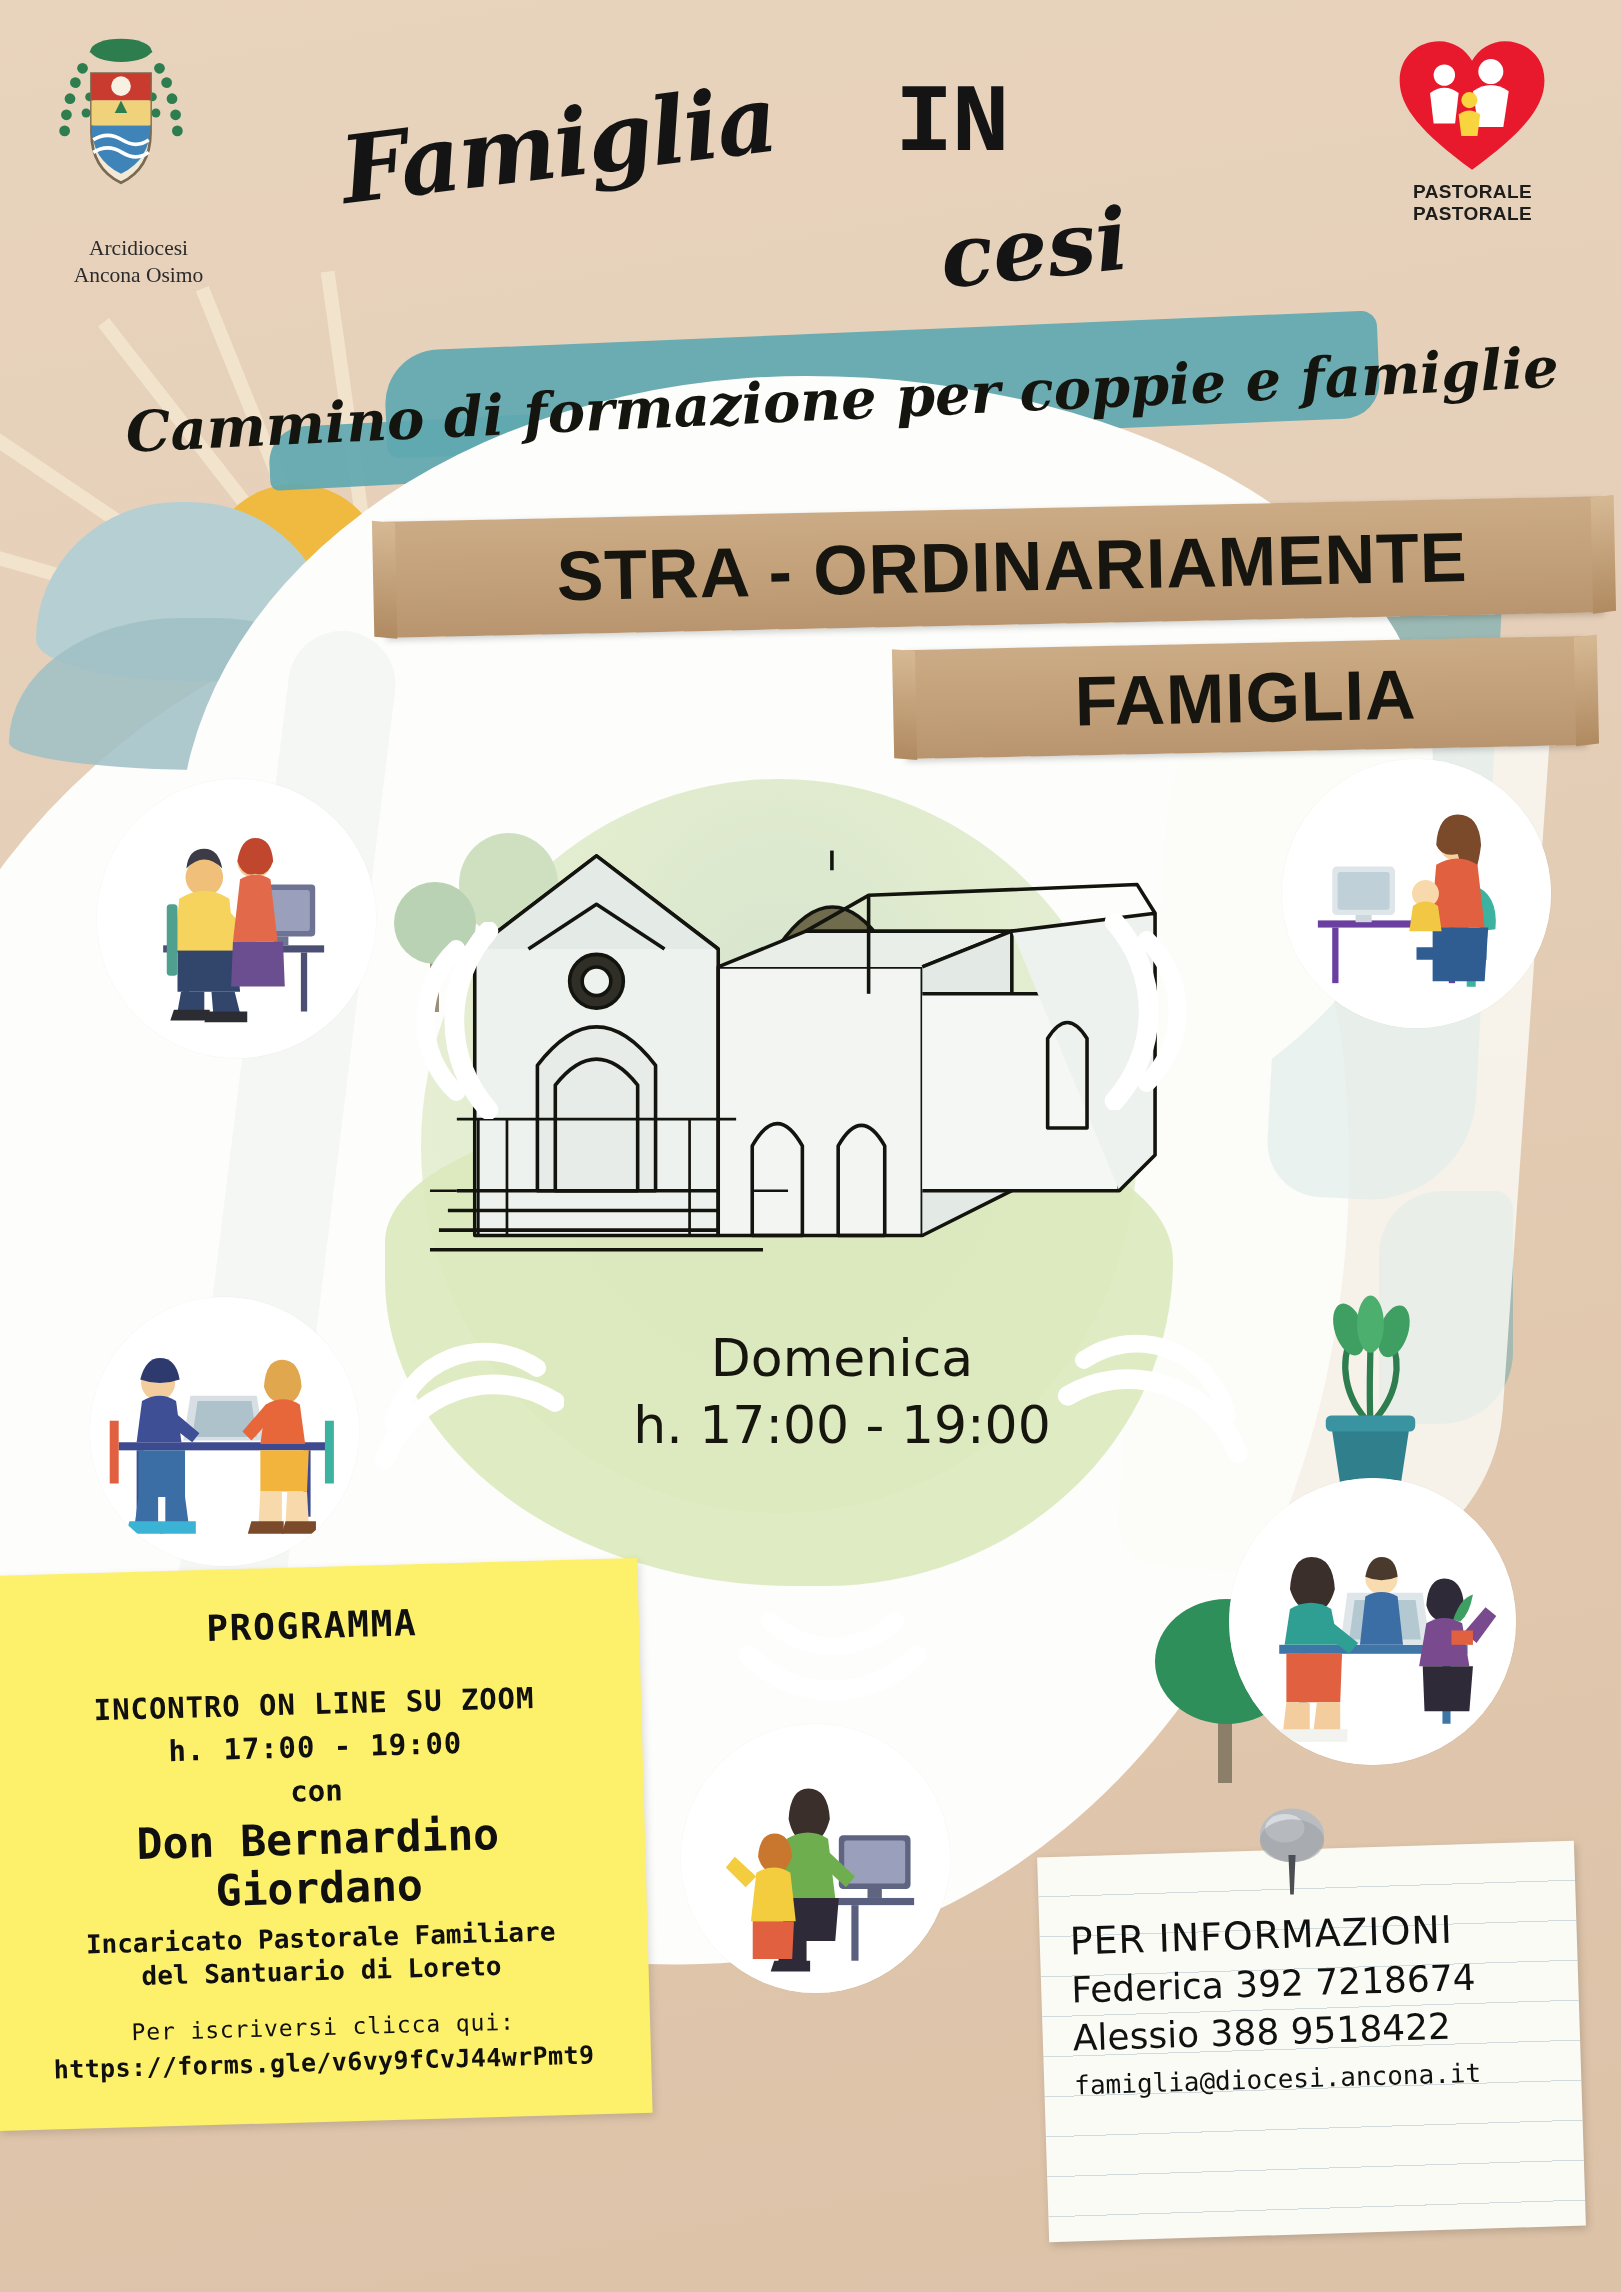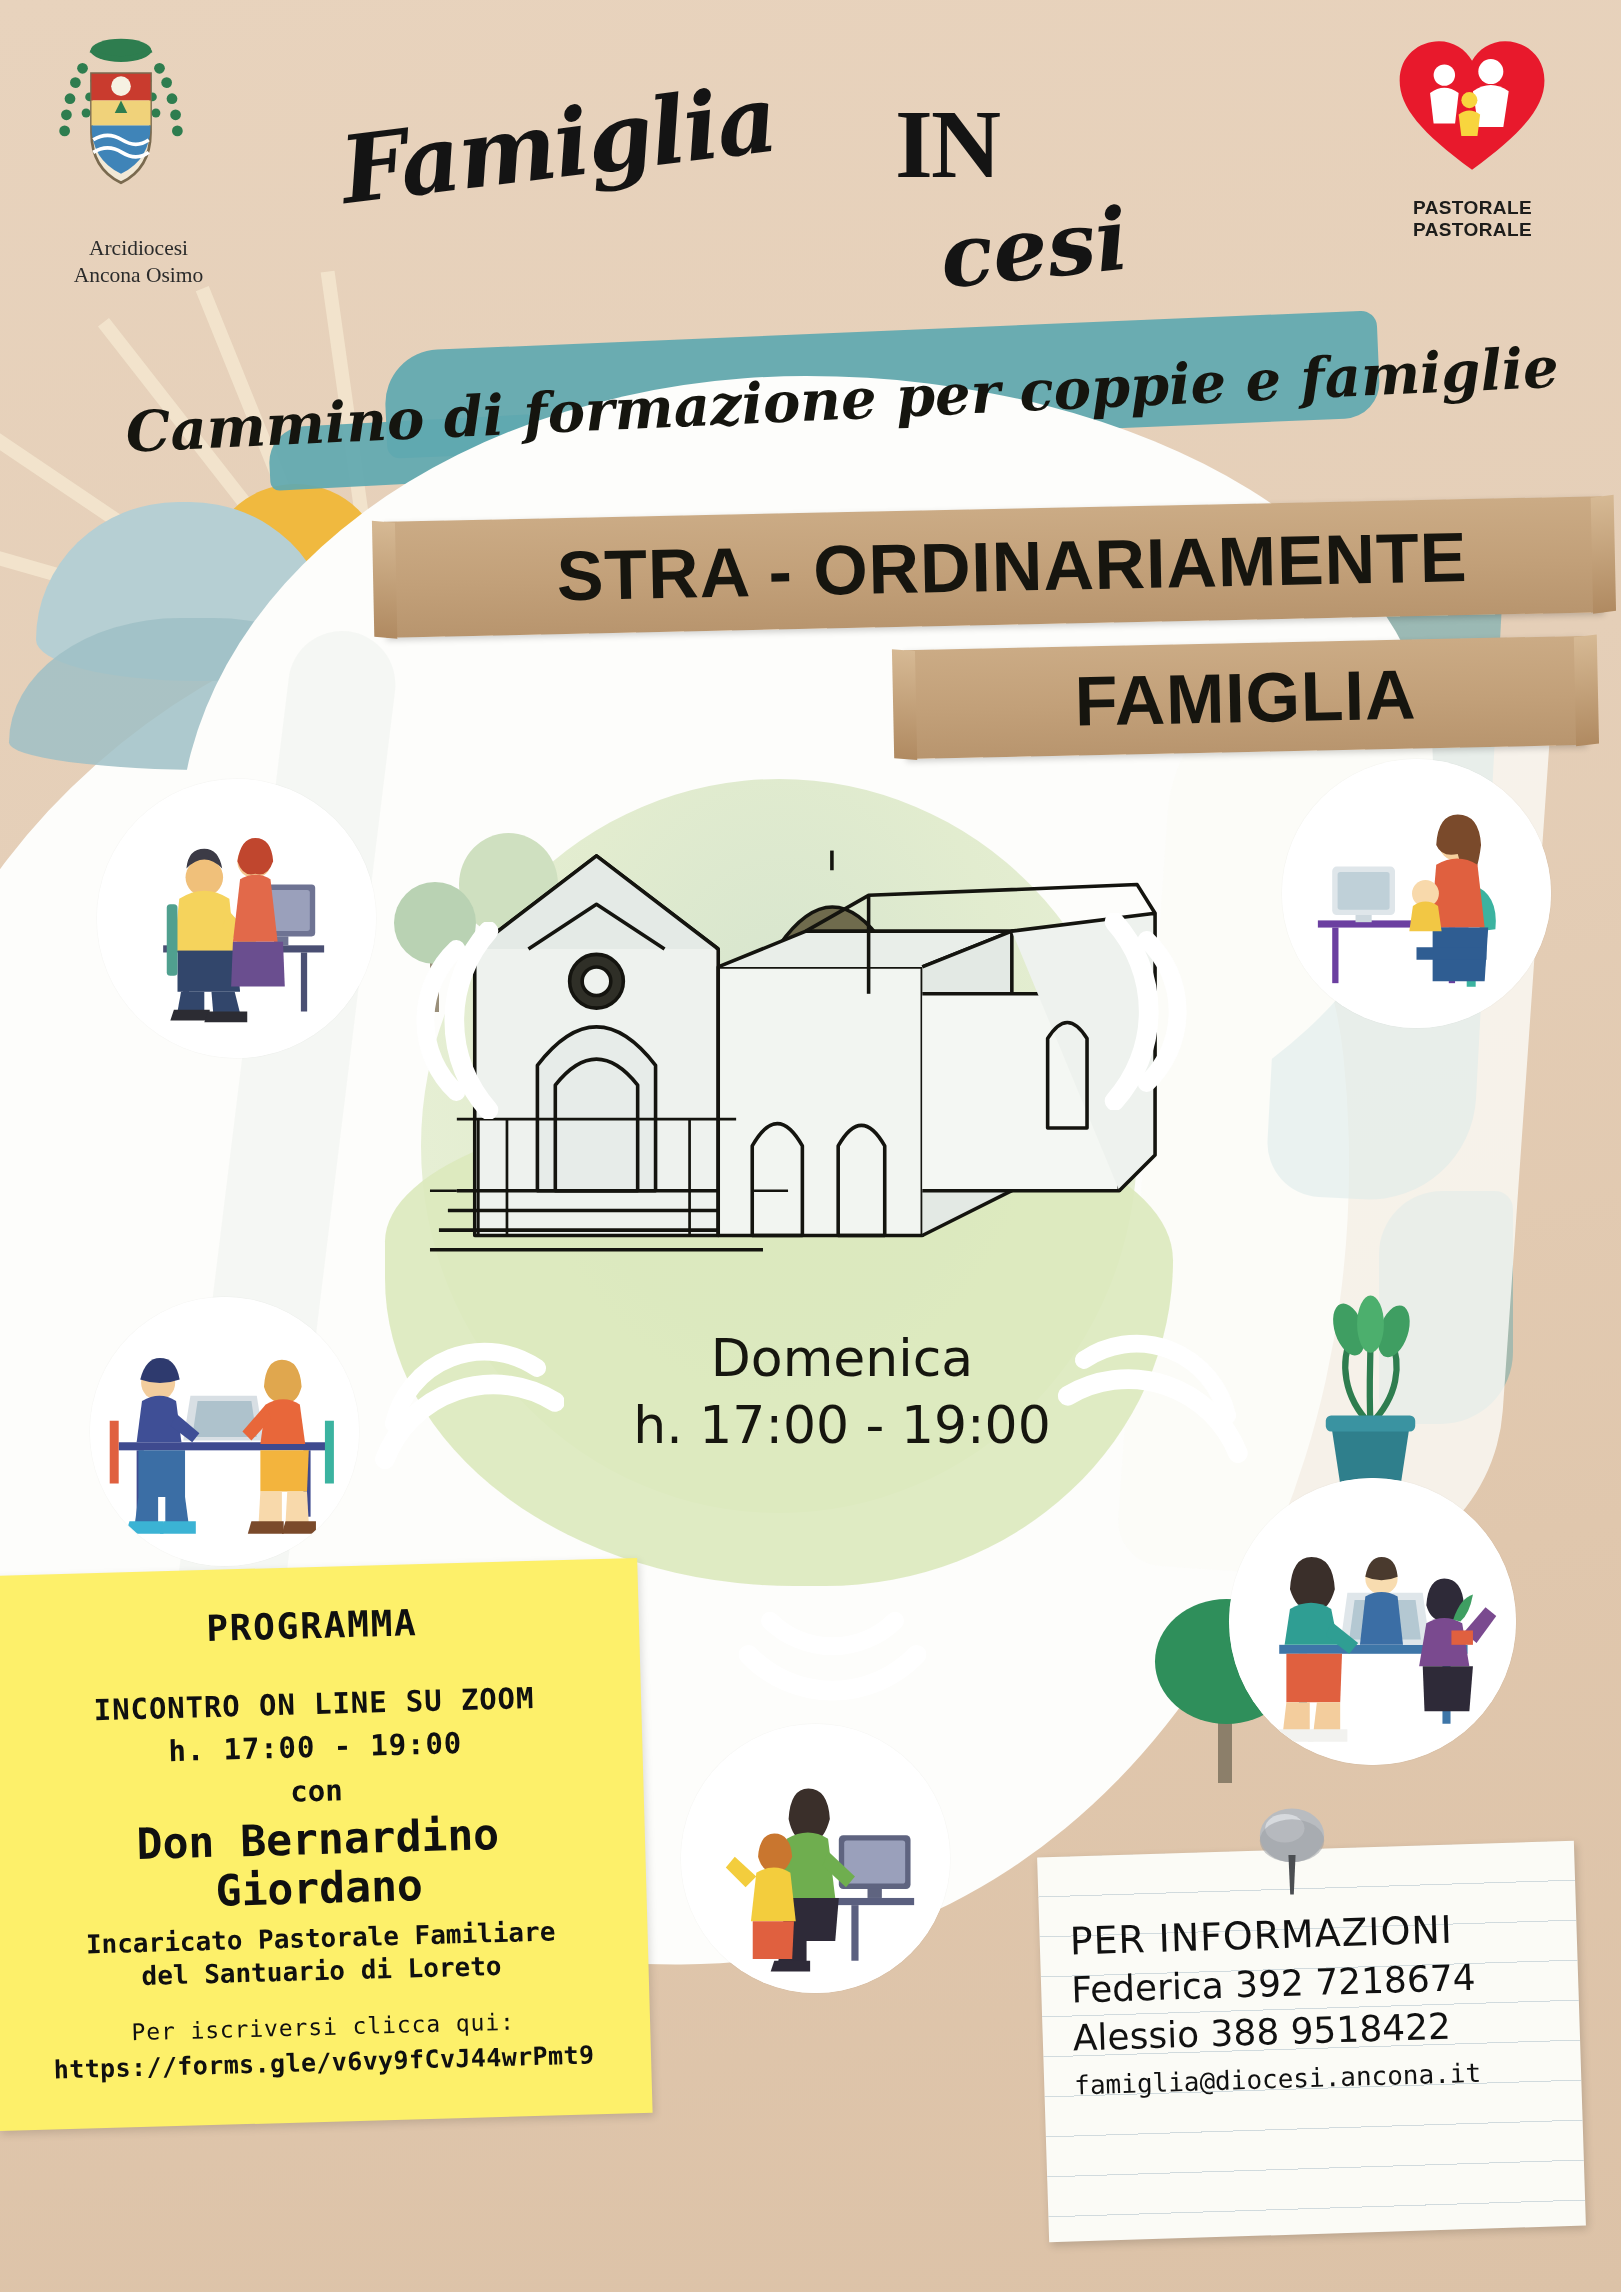--- a/index.html
+++ b/index.html
@@ -191,21 +191,21 @@
     width: 193px;
     text-align: center;
   }
   .pastorale-heart {
     width: 157px;
     height: 143px;
     margin: 0 auto;
     position: relative;
   }
   .pastorale-text {
-    margin-top: 20px;
+    margin-top: 4px;
     font-size: 19px;
     font-weight: bold;
     letter-spacing: 0.4px;
     color: #1d1d1b;
     line-height: 1.15;
   }
 
   
   .title-main {
     position: absolute;
@@ -222,22 +222,22 @@
     font-family: "DejaVu Serif", serif;
     font-style: italic;
     font-weight: bold;
     font-size: 93px;
     letter-spacing: -1.8px;
     transform: rotate(-7deg);
   }
   .t-in {
     position: absolute;
     left: 573px;
-    top: 26px;
-    font-family: Liberation Serif, serif;
+    top: 6px;
+    font-family: Liberation Mono, monospace;
     font-weight: bold;
     font-size: 97px;
     letter-spacing: -1.8px;
   }
   .t-dio {
     position: absolute;
     left: 331px;
     top: 118px;
     font-family: "Liberation Sans", sans-serif;
     font-weight: bold;

